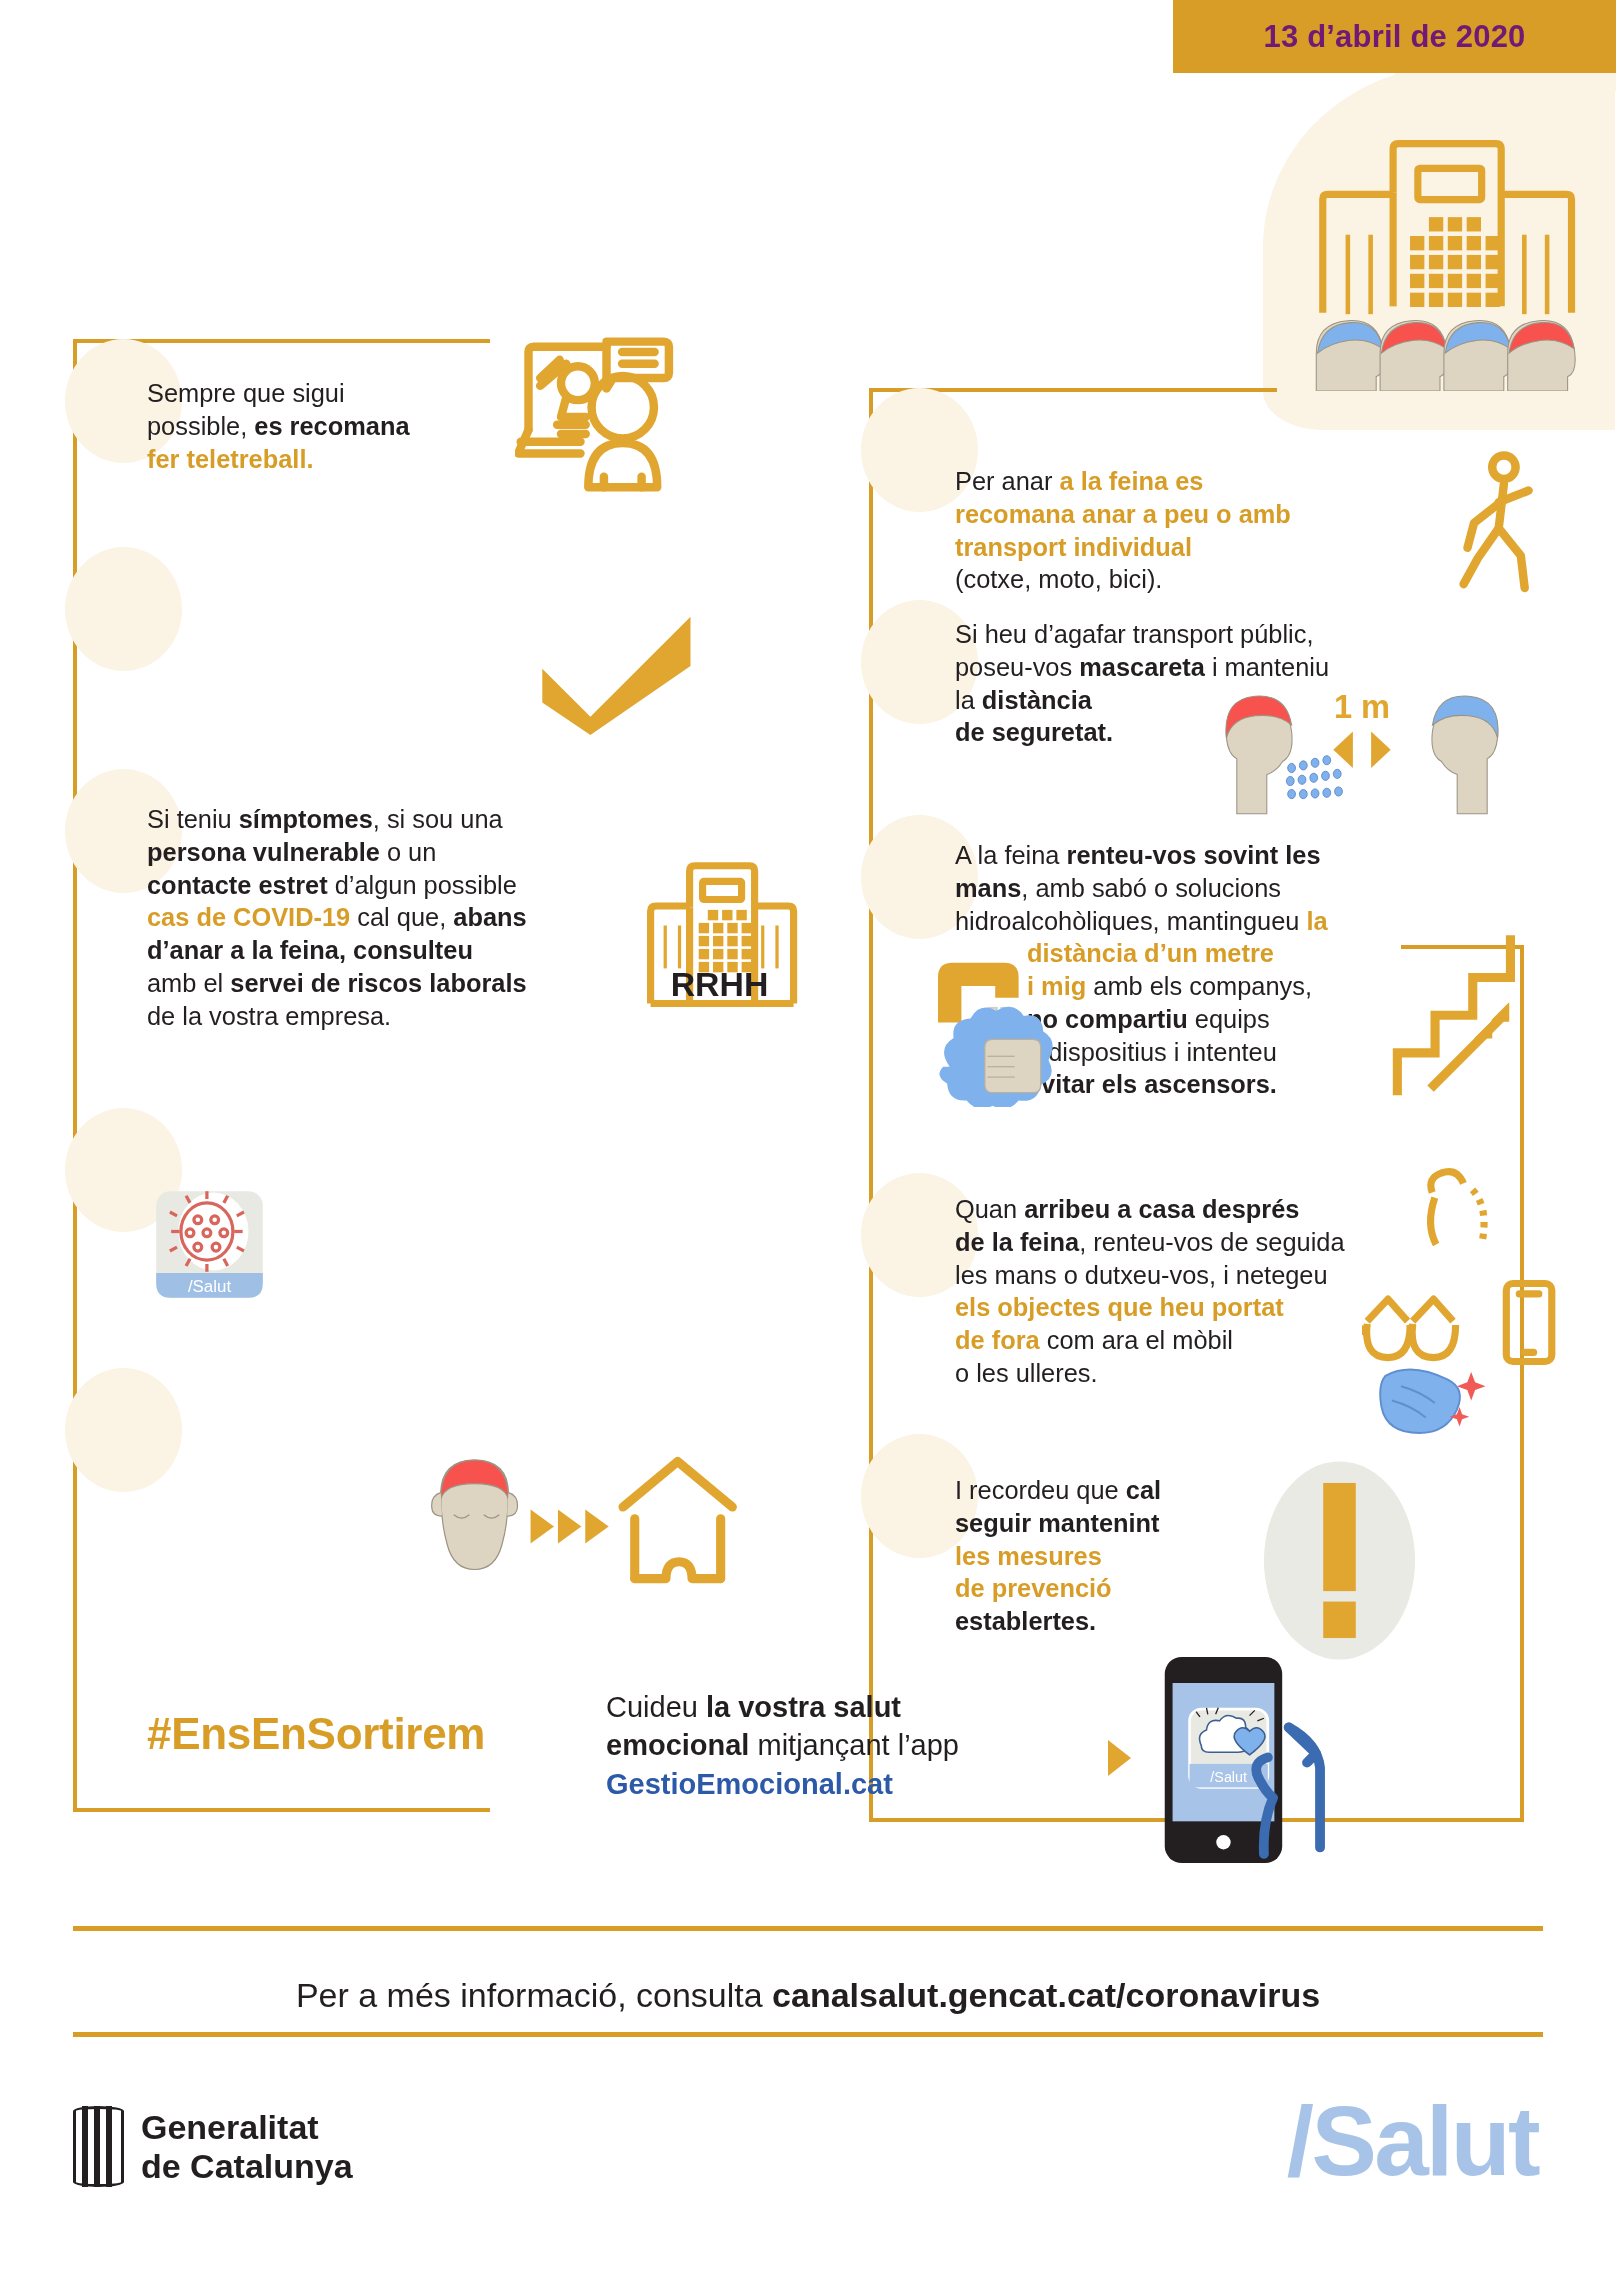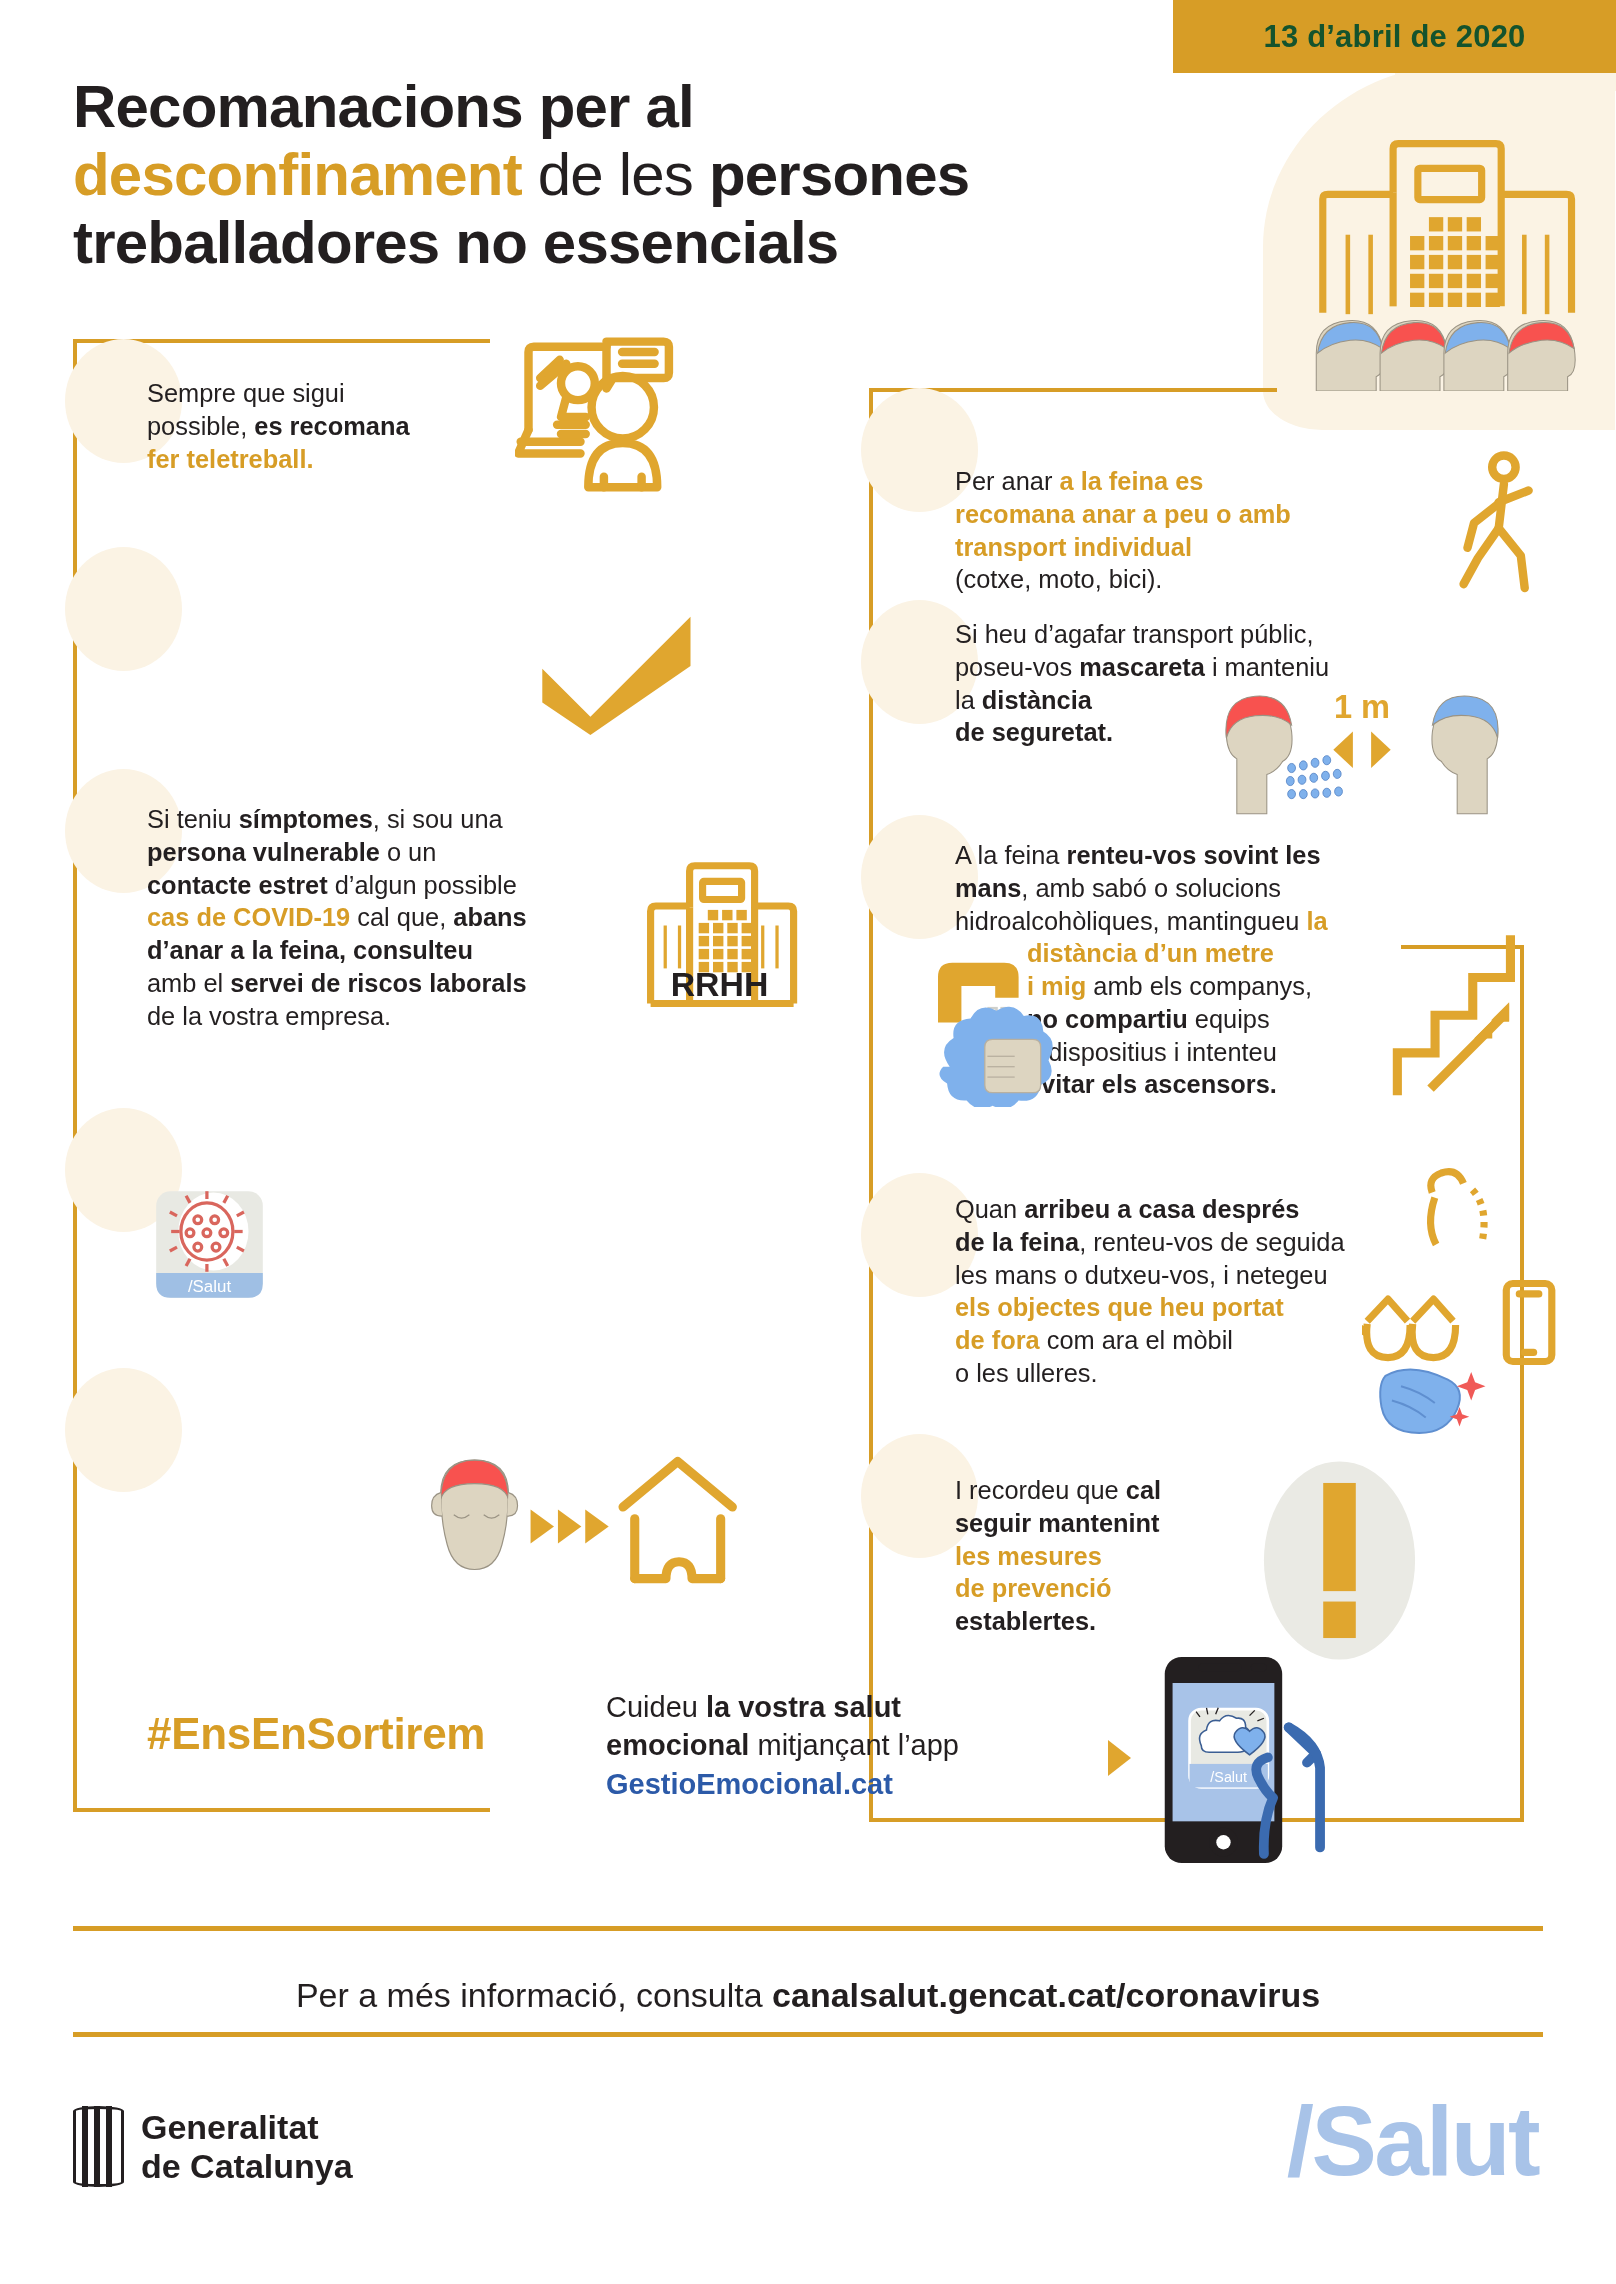--- a/index.html
+++ b/index.html
@@ -2,21 +2,21 @@
 <html style="font-size:10.4px"><head>
 <meta charset="utf-8">
 <style>
   html,body{margin:0;padding:0;background:#fff;}
   body{width:1616px;height:2284px;position:relative;overflow:hidden;
        font-family:"Liberation Sans","DejaVu Sans",sans-serif;color:#231f20;}
   .poster{position:absolute;inset:0;background:#ffffff;}
 
   
   #date-badge{position:absolute;left:1173px;top:0;width:443px;height:73px;
-    background:#d79d26;color:#14532d;display:flex;align-items:center;justify-content:center;
+    background:#d79d26;color:#701a75;display:flex;align-items:center;justify-content:center;
     font-size:31px;font-weight:700;letter-spacing:0.2px;}
 
   
   #hero-blob{position:absolute;left:1263px;top:65px;width:352px;height:365px;
     background:#fbf3e4;border-top-left-radius:195px 182px;border-bottom-left-radius:59px 39px;}
   #hero-blob2{position:absolute;left:1395px;top:0;width:222px;height:91px;background:#fbf3e4;}
 
   
   #title{position:absolute;left:73px;top:73px;width:1173px;}
   .tl{font-size:60px;line-height:1.13;font-weight:700;letter-spacing:-0.8px;color:#231f20;
@@ -76,25 +76,20 @@
 </head>
 <body>
 
 <div class="poster">
 
   <div id="hero-blob2"></div>
   <div id="hero-blob"></div>
 
   <div id="date-badge">13 d’abril de 2020</div>
 
-  <div id="title">
-    <div class="tl"><span>Recomanacions per al</span></div>
-    <div class="tl"><span class="hi">desconfinament</span><span class="lt"> de les </span><span>persones</span></div>
-    <div class="tl"><span>treballadores no essencials</span></div>
-  </div>
 
   <svg class="icon" style="left:1277px;top:111px;" width="339" height="280" viewBox="0 0 520 430">
     <g fill="none" stroke="#e0a62f" stroke-width="11">
       <path d="M178 125 L178 58 Q178 50 186 50 L336 50 Q344 50 344 58 L344 300"></path>
       <path d="M178 125 L178 300"></path>
       <rect x="216" y="88" width="98" height="48" rx="3"></rect>
       <path d="M70 310 L70 135 Q70 128 78 128 L178 128"></path>
       <path d="M344 128 L444 128 Q452 128 452 135 L452 310"></path>
     </g>
     <g fill="#e0a62f">

